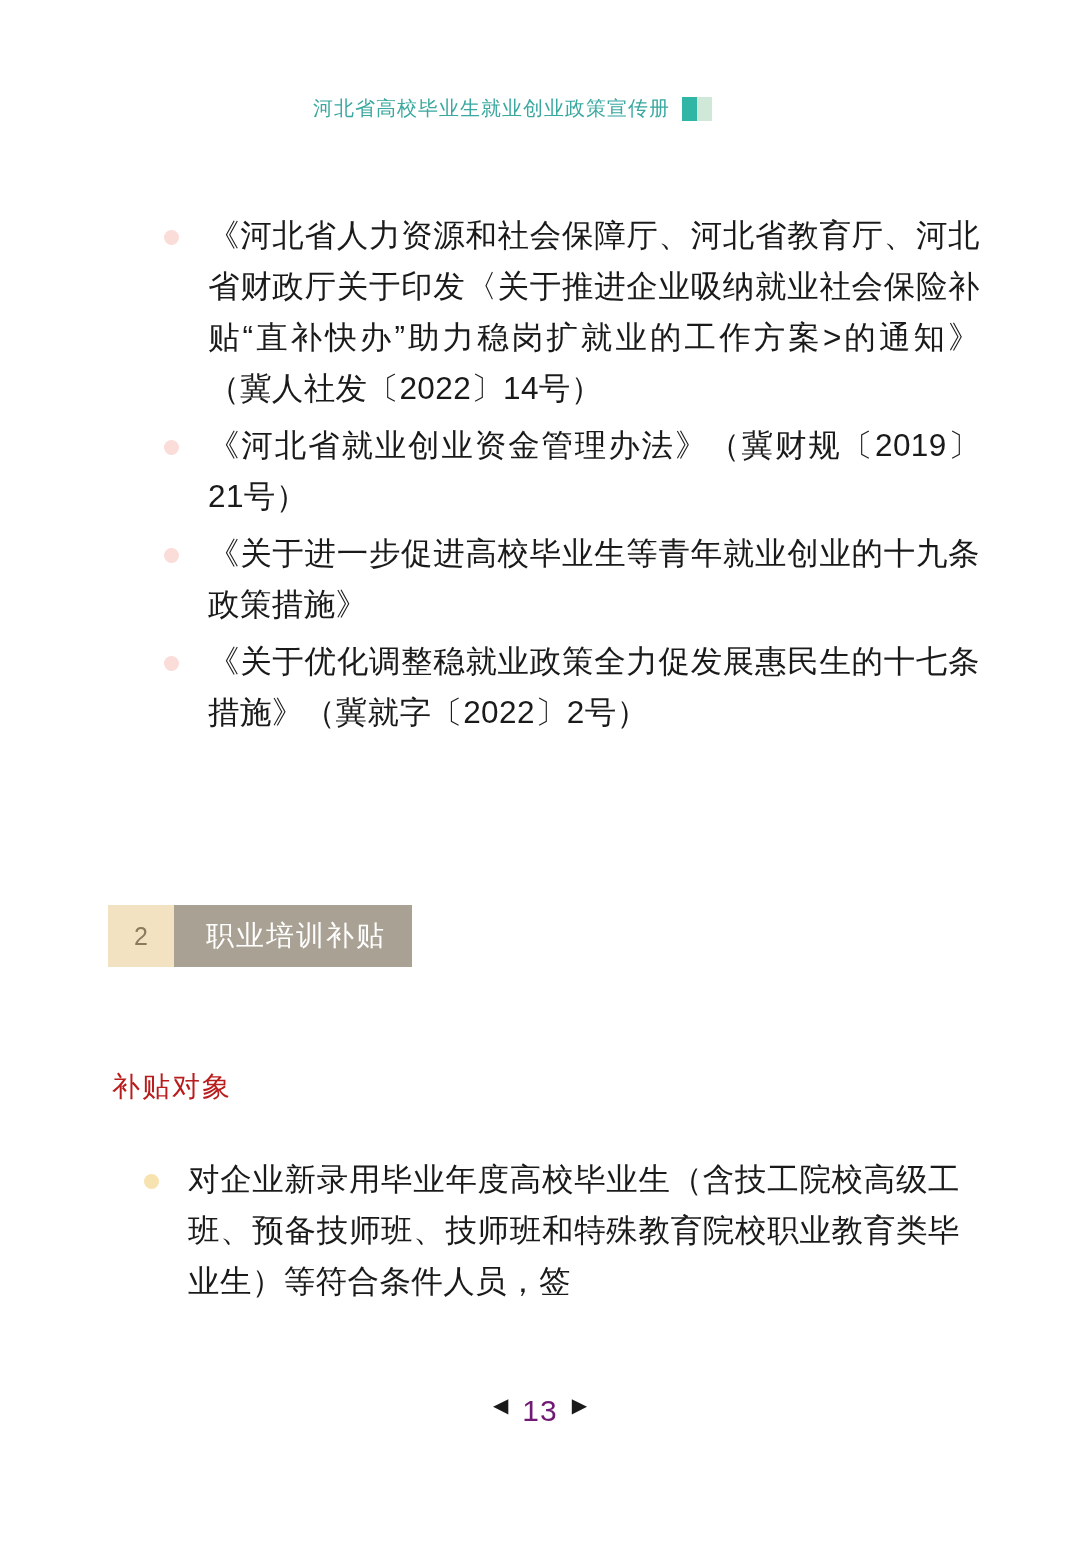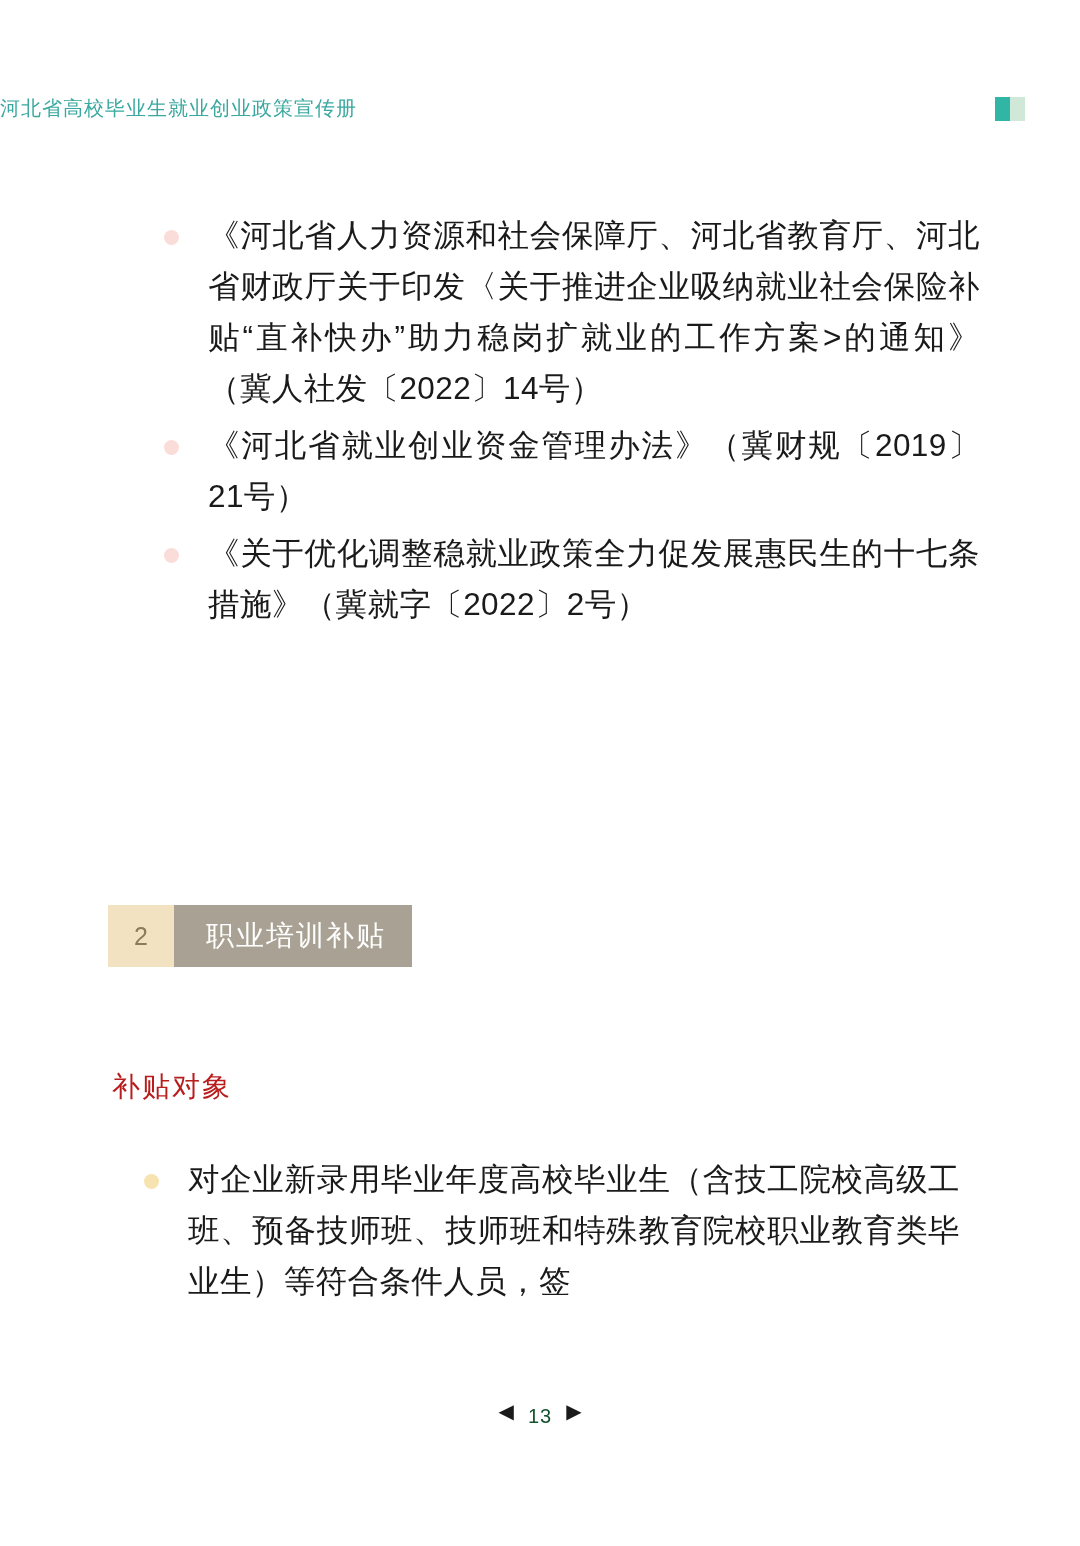--- a/index.html
+++ b/index.html
@@ -22,21 +22,21 @@
     background: #ffffff;
   }
 
   
   .page-header {
     position: absolute;
     top: 95px;
     left: 0;
     width: 1080px;
     display: flex;
-    justify-content: space-between;
+    justify-content: center;
     align-items: center;
     padding-right: 55px;
     box-sizing: border-box;
   }
   .header-title {
     font-size: 20px;
     letter-spacing: 1px;
     color: #3aa8a0;
     font-weight: 500;
     white-space: nowrap;
@@ -158,40 +158,41 @@
     justify-content: center;
     align-items: center;
     gap: 14px;
   }
   .footer .arrow {
     color: #1a1a1a;
     font-size: 20px;
     line-height: 1;
   }
   .footer .page-num {
-    font-size: 20px;
-    color: #14532d;
+    font-size: 30px;
+    color: #701a75;
     letter-spacing: 1px;
     margin-top: 12px;
   }
 </style>
 </head>
 <body>
 
 <div class="page">
 
   <div class="page-header">
     <span class="header-title">河北省高校毕业生就业创业政策宣传册</span>
     <span class="header-mark"></span>
   </div>
 
   <div class="content">
     <ul class="bullet-list">
       <li>《河北省人力资源和社会保障厅、河北省教育厅、河北省财政厅关于印发〈关于推进企业吸纳就业社会保险补贴“直补快办”助力稳岗扩就业的工作方案&gt;的通知》（冀人社发〔2022〕14号）</li>
       <li>《河北省就业创业资金管理办法》（冀财规〔2019〕21号）</li>
+      <li>《关于进一步促进高校毕业生等青年就业创业的十九条政策措施》</li>
       <li>《关于优化调整稳就业政策全力促发展惠民生的十七条措施》（冀就字〔2022〕2号）</li>
     </ul>
   </div>
 
   <div class="section-banner">
     <div class="banner-num">2</div>
     <div class="banner-arrow"></div>
     <div class="banner-label">职业培训补贴</div>
   </div>
 

